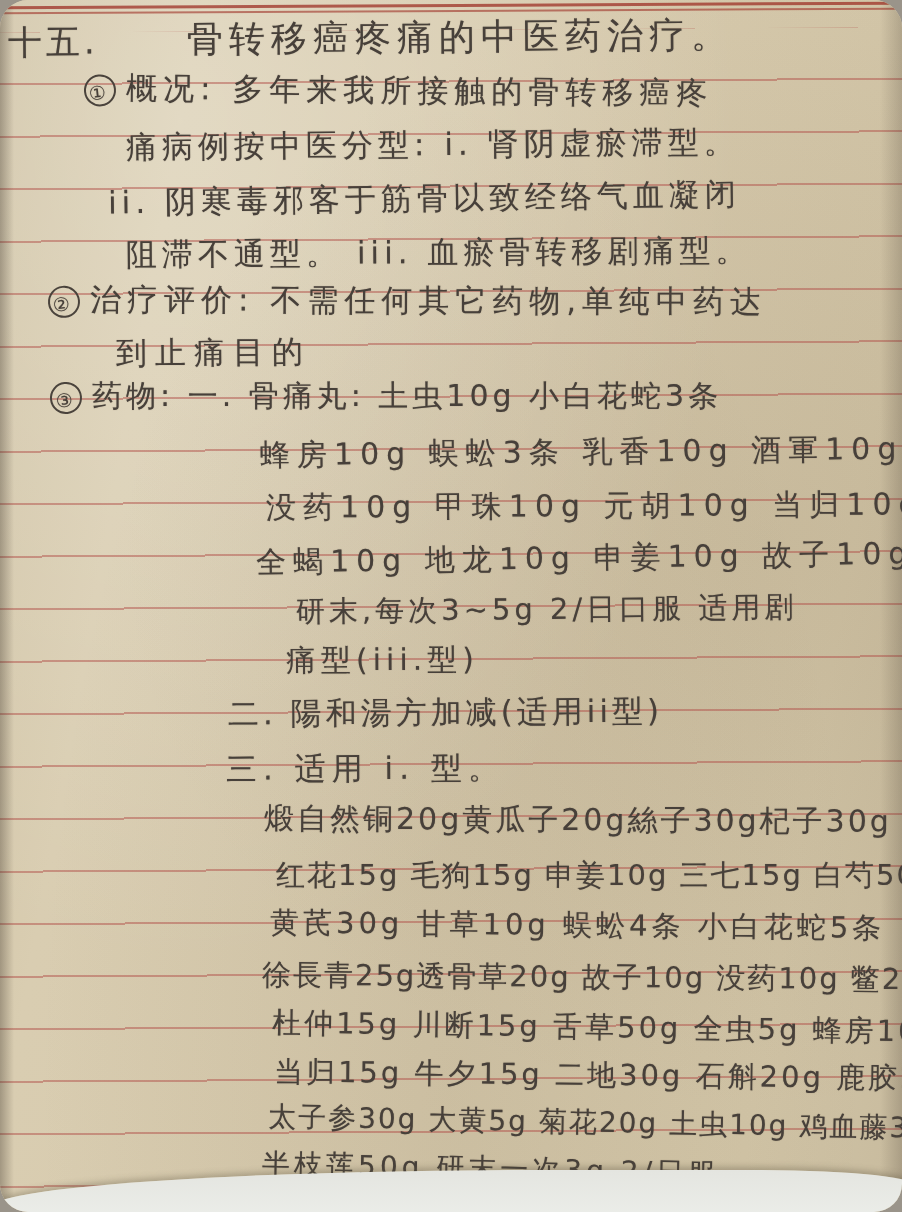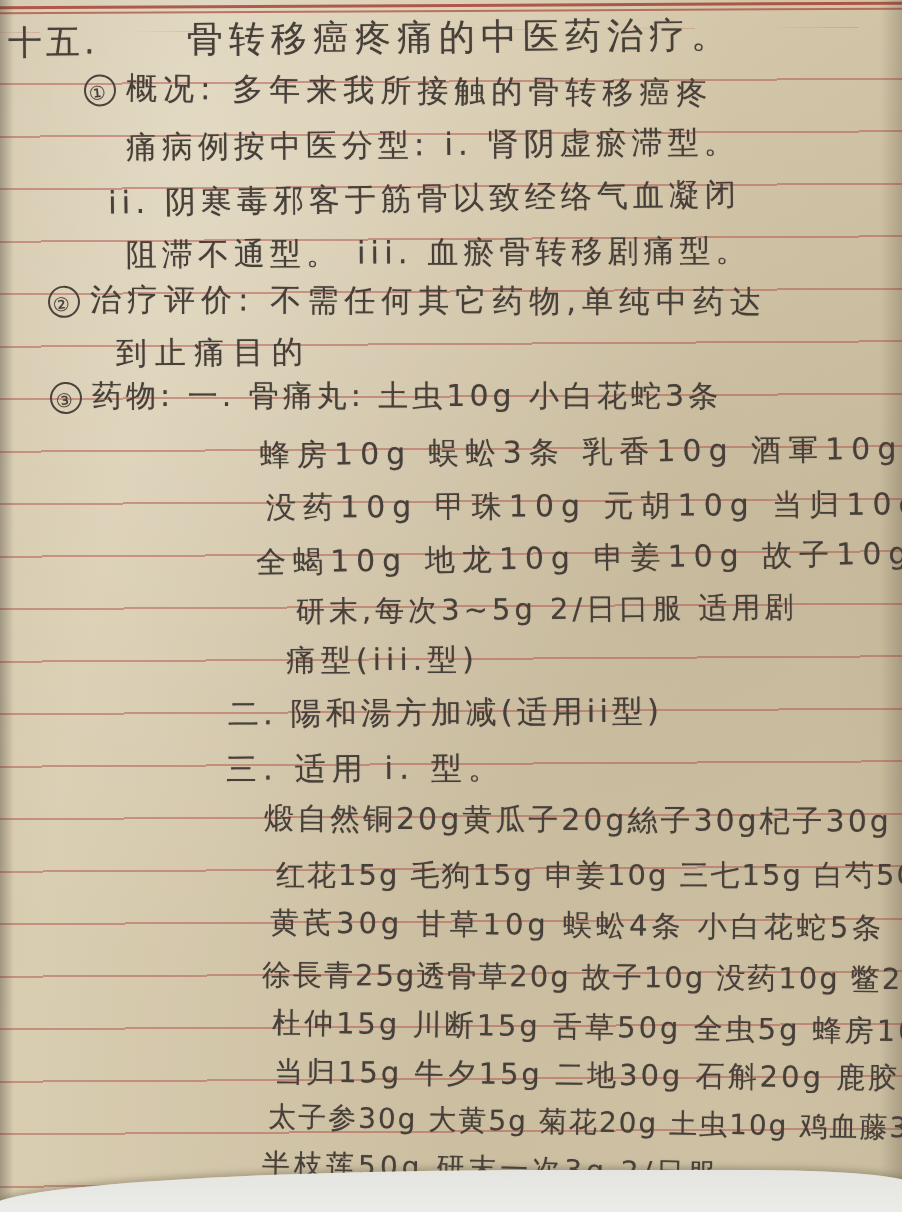--- a/index.html
+++ b/index.html
@@ -2,20 +2,21 @@
 <html><head>
 <meta charset="utf-8">
 <style>
   html,body{margin:0;padding:0;background:#9a948a;}
   .photo{
     position:relative;
     width:902px;height:1212px;
     overflow:hidden;
     font-family:"DejaVu Sans", sans-serif;
     background:#d8cbae;
+    border-radius:28px;
   }
   
   .paper{
     position:absolute;inset:0;
     background:
       radial-gradient(ellipse at 20% 10%, rgba(255,255,250,.25), rgba(0,0,0,0) 55%),
       radial-gradient(ellipse at 85% 45%, rgba(120,100,70,.12), rgba(0,0,0,0) 60%),
       radial-gradient(ellipse at 50% 90%, rgba(110,95,65,.10), rgba(0,0,0,0) 65%),
       linear-gradient(100deg, #cfc2a4 0%, #d9cdb1 18%, #d6c9ac 55%, #d1c4a6 85%, #c8bb9e 100%);
   }

